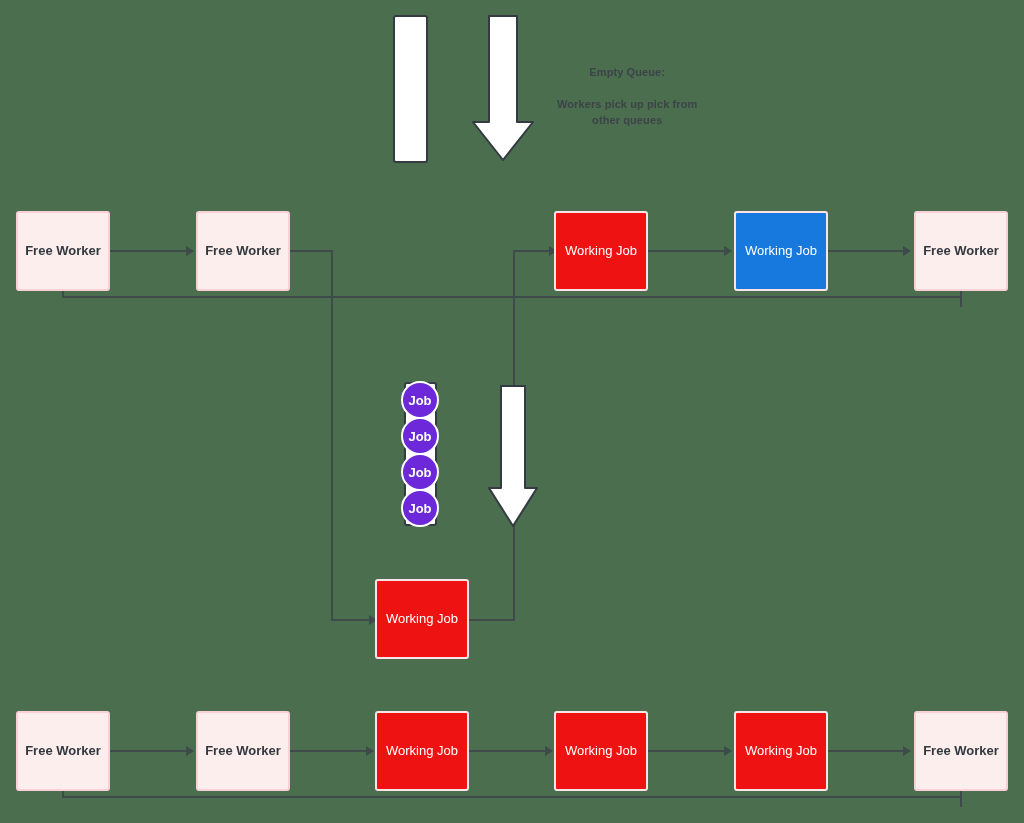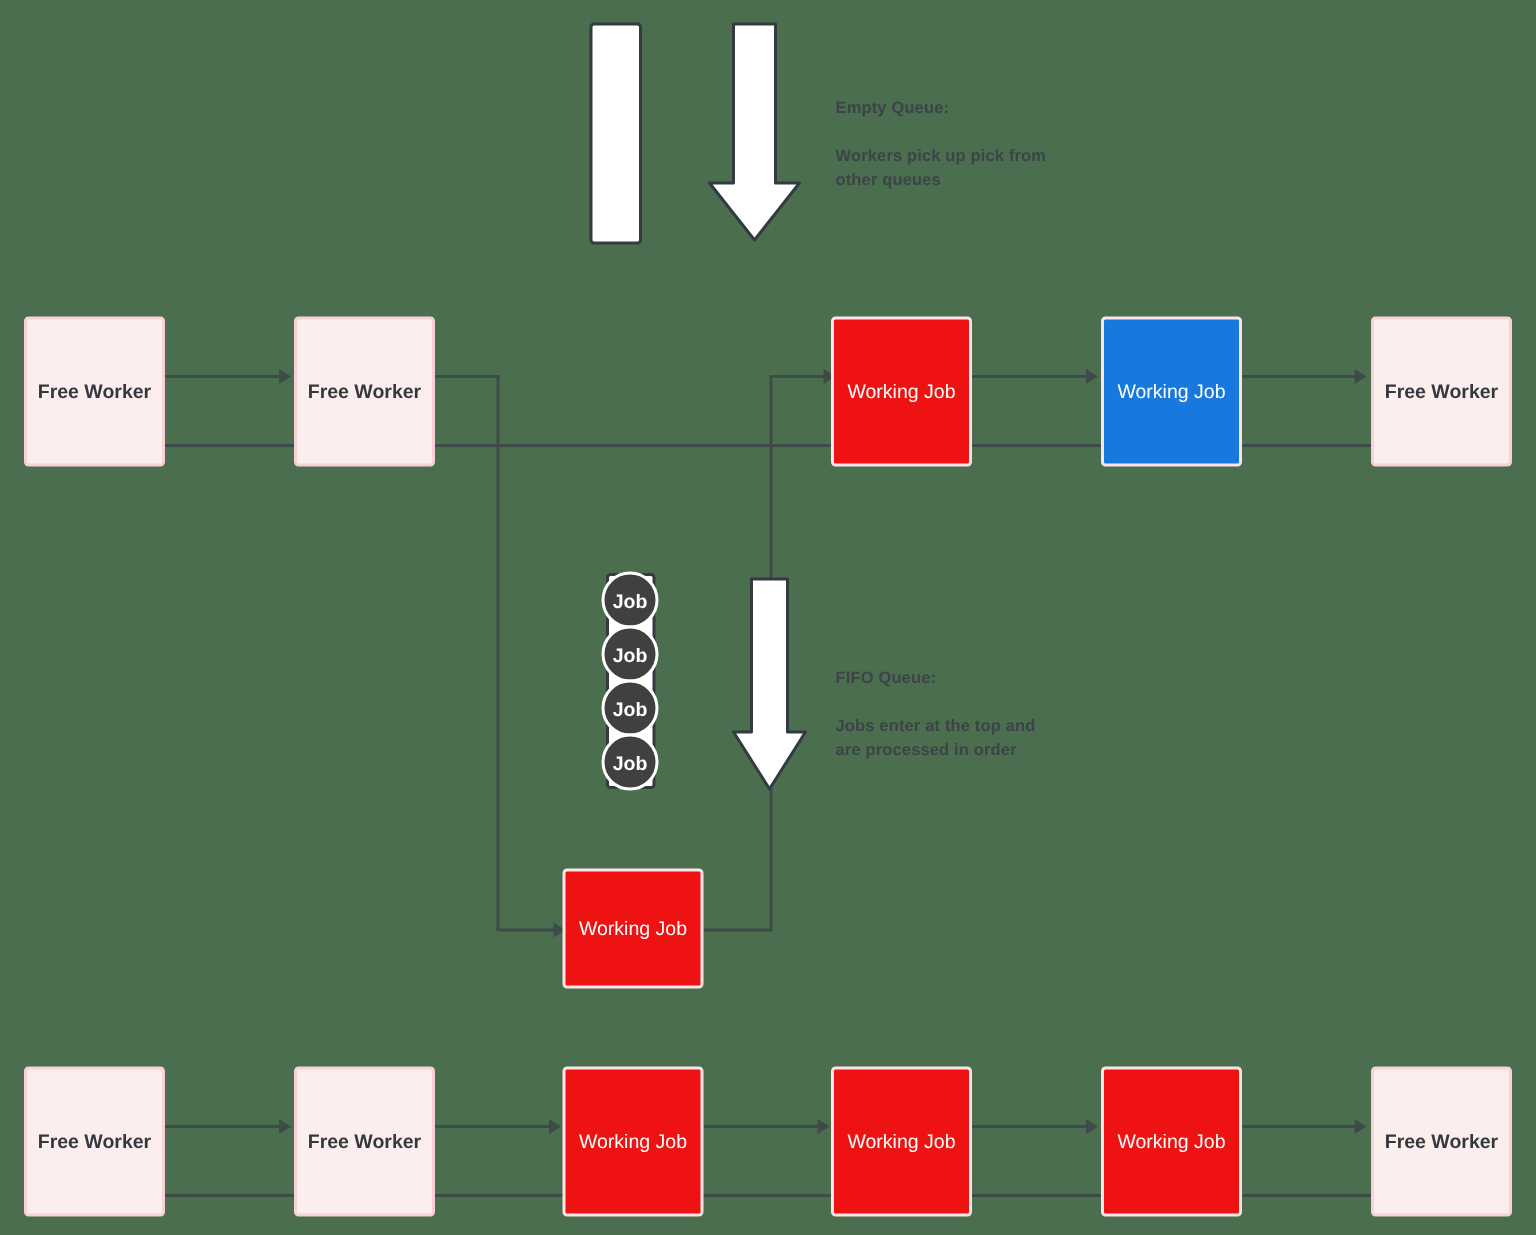--- a/index.html
+++ b/index.html
@@ -37,21 +37,21 @@
     position: absolute;
     width: 0; height: 0;
     border-left: 5px solid transparent;
     border-right: 5px solid transparent;
     border-bottom: 8px solid #3f4a4a;
   }
   
   .node {
     position: absolute;
     width: 94px;
-    height: 100px;
+    height: 80px;
     border-radius: 3px;
     display: flex;
     align-items: center;
     justify-content: center;
     box-sizing: border-box;
     font-size: 13px;
     line-height: 1.2;
     text-align: center;
   }
   .node.free {
@@ -85,21 +85,21 @@
     background: #ffffff;
     border: 2px solid #343a42;
     border-radius: 3px;
     box-sizing: border-box;
   }
   .job-circle {
     position: absolute;
     width: 38px;
     height: 38px;
     border-radius: 50%;
-    background: #404040;
+    background: #6d28d9;
     border: 2px solid #ffffff;
     box-sizing: border-box;
     color: #ffffff;
     font-size: 13px;
     font-weight: bold;
     display: flex;
     align-items: center;
     justify-content: center;
     z-index: 4;
   }
@@ -108,20 +108,21 @@
   .big-arrow svg { display: block; }
   
   .note {
     position: absolute;
     color: #3d4349;
     font-size: 11px;
     font-weight: bold;
     line-height: 1.45;
     white-space: pre-line;
     letter-spacing: 0.1px;
+    text-align: center;
   }
 </style>
 </head>
 <body>
 
 <div id="canvas">
 
   <div class="queue-empty" style="left:393px; top:15px; width:35px; height:148px;"></div>
 
   <div class="big-arrow" style="left:471px; top:14px;">
@@ -190,25 +191,20 @@
   <div class="job-circle" style="left:401px; top:489px;">
     <span>Job</span>
   </div>
 
   <div class="big-arrow" style="left:487px; top:384px;">
     <svg width="52" height="146" viewBox="0 0 52 146">
       <path d="M14 2 L38 2 L38 104 L50 104 L26 142 L2 104 L14 104 Z" fill="#ffffff" stroke="#343a42" stroke-width="2" stroke-linejoin="round"></path>
     </svg>
   </div>
 
-  <div class="note" style="left:557px; top:429px;">
-    <div>FIFO Queue:</div>
-    <div>Jobs enter at the top and
-are processed in order</div>
-  </div>
 
   <div class="node working" style="left:375px; top:579px; width:94px; height:80px;">
     <span>Working Job</span>
   </div>
 
   <div class="hline" style="left:110px; top:750px; width:78px;"></div>
   <div class="arrowhead-r" style="left:186px; top:746px;"></div>
 
   <div class="hline" style="left:290px; top:750px; width:78px;"></div>
   <div class="arrowhead-r" style="left:366px; top:746px;"></div>

